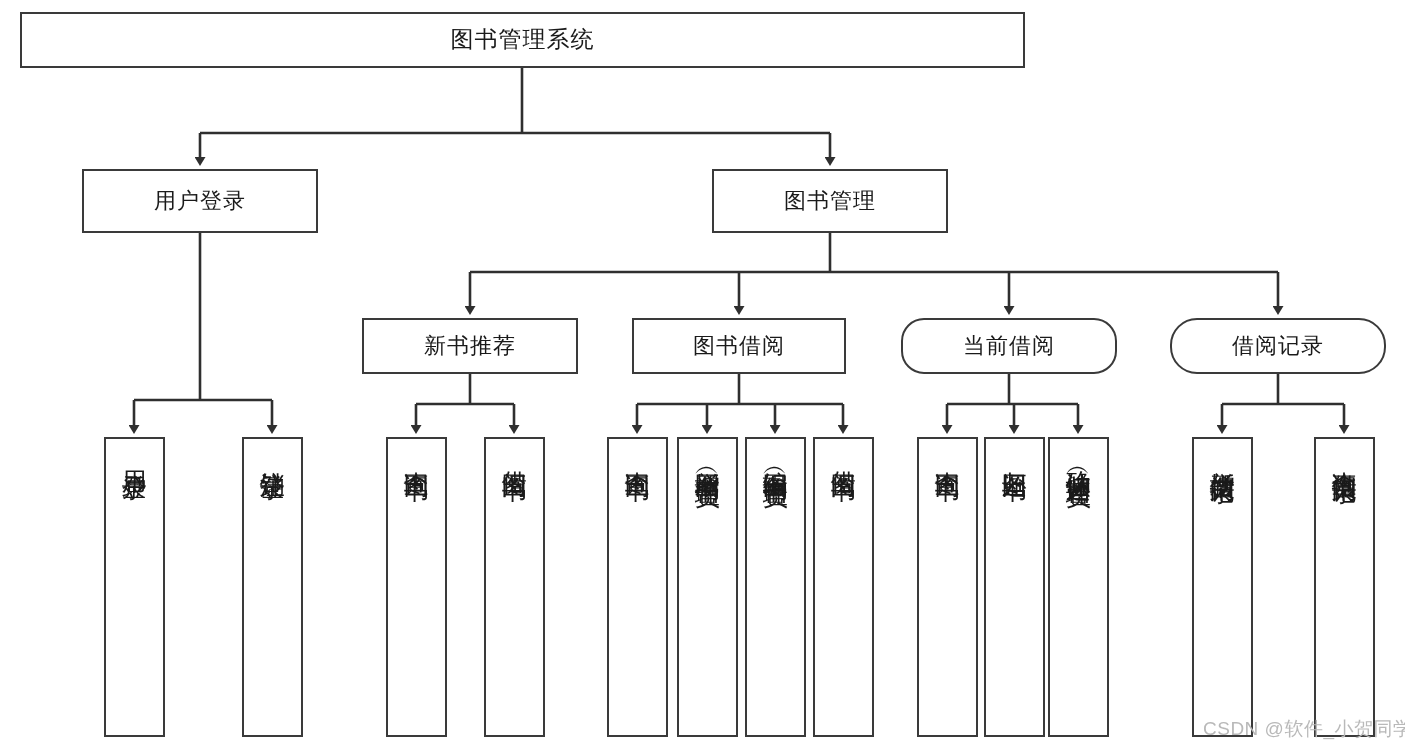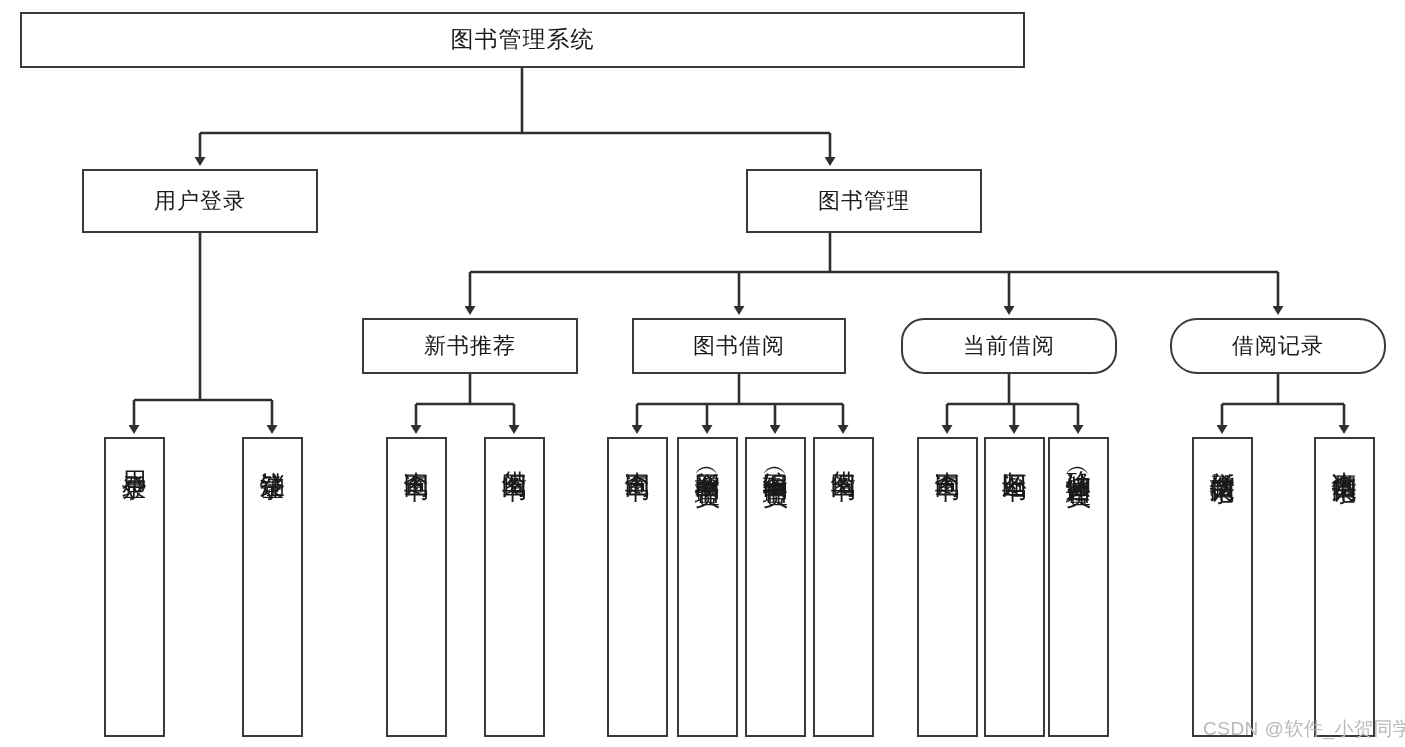--- a/index.html
+++ b/index.html
@@ -120,21 +120,21 @@
     </g>
   </svg>
 
   <div class="node horiz root" style="left:20px;top:12px;width:1005px;height:56px;">
     <span class="lbl">图书管理系统</span>
   </div>
 
   <div class="node horiz" style="left:82px;top:169px;width:236px;height:64px;">
     <span class="lbl">用户登录</span>
   </div>
-  <div class="node horiz" style="left:712px;top:169px;width:236px;height:64px;margin-left:34px;">
+  <div class="node horiz" style="left:712px;top:169px;width:236px;height:64px;">
     <span class="lbl">图书管理</span>
   </div>
 
   <div class="node horiz" style="left:632px;top:318px;width:214px;height:56px;">
     <span class="lbl">图书借阅</span>
   </div>
   <div class="node horiz" style="left:362px;top:318px;width:216px;height:56px;">
     <span class="lbl">新书推荐</span>
   </div>
   <div class="node horiz" style="left:901px;top:318px;width:216px;height:56px;border-radius:23px;">

